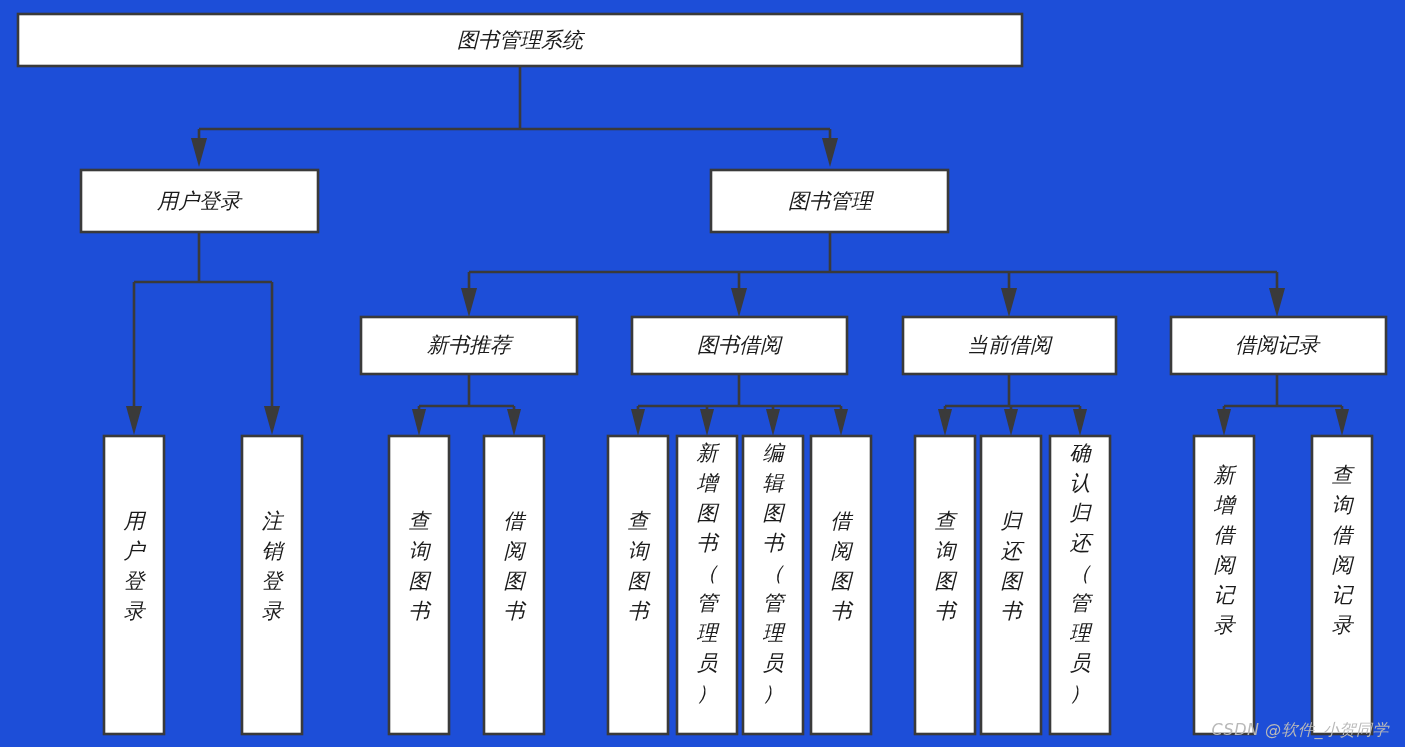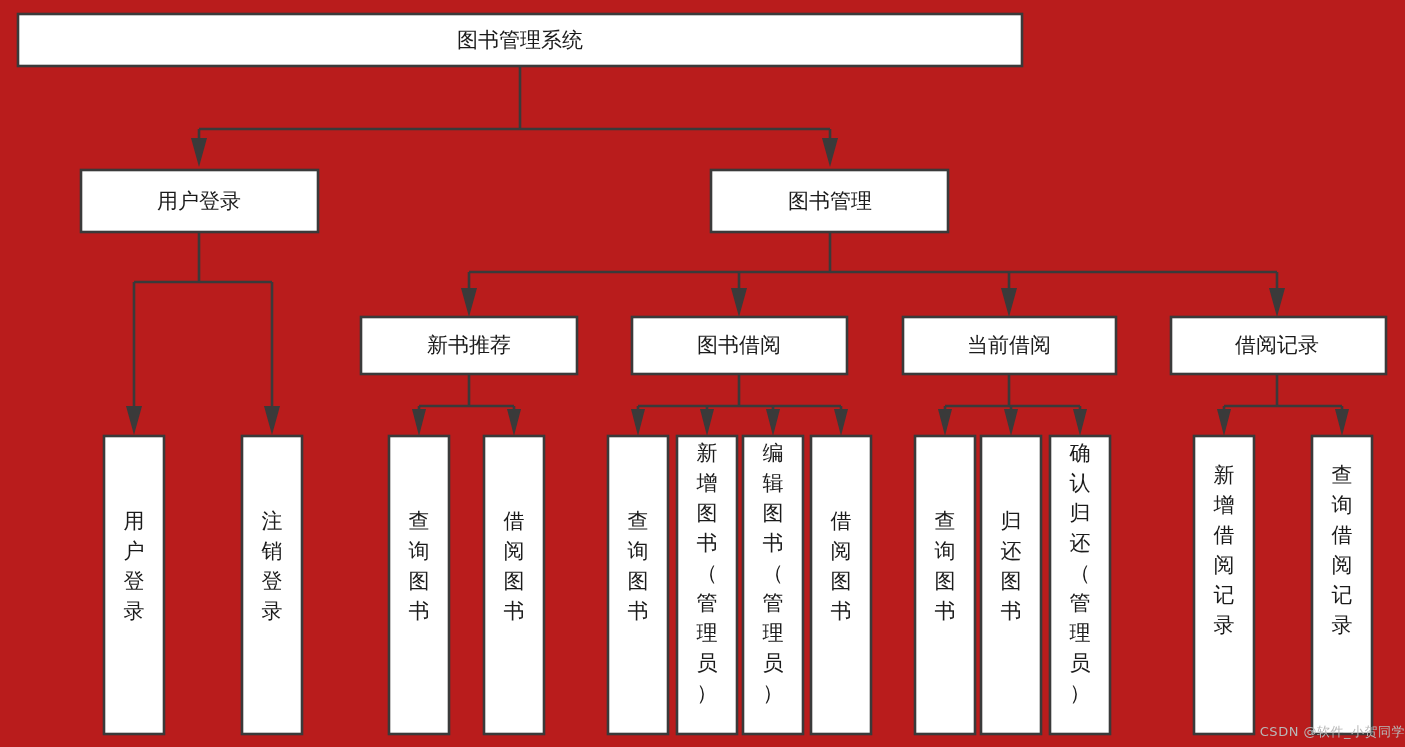--- a/index.html
+++ b/index.html
@@ -8,22 +8,23 @@
     padding: 0;
     background: #ffffff;
   }
   body {
     font-family: "DejaVu Sans", "Liberation Sans", sans-serif;
   }
   #diagram-root {
     position: relative;
     width: 1405px;
     height: 747px;
-    background: #b91c1c;
+    background: #1d4ed8;
     overflow: hidden;
+    font-style: italic;
   }
   svg#flow {
     position: absolute;
     left: 0;
     top: 0;
     width: 1405px;
     height: 747px;
     display: block;
   }
   .node-box {
@@ -49,24 +50,24 @@
     dominant-baseline: middle;
   }
   .node-label-v {
     fill: #1b1b1b;
     font-family: "DejaVu Sans", "Liberation Sans", sans-serif;
     font-size: 21px;
     text-anchor: middle;
   }
   .watermark {
     position: absolute;
-    right: 0;
+    right: 16px;
     bottom: 6px;
     font-family: "DejaVu Sans", "Liberation Sans", sans-serif;
-    font-size: 13px;
+    font-size: 16px;
     color: #b9b9b9;
     white-space: nowrap;
     letter-spacing: 0.5px;
     user-select: none;
   }
 </style>
 </head>
 <body>
 
 <div id="diagram-root">

